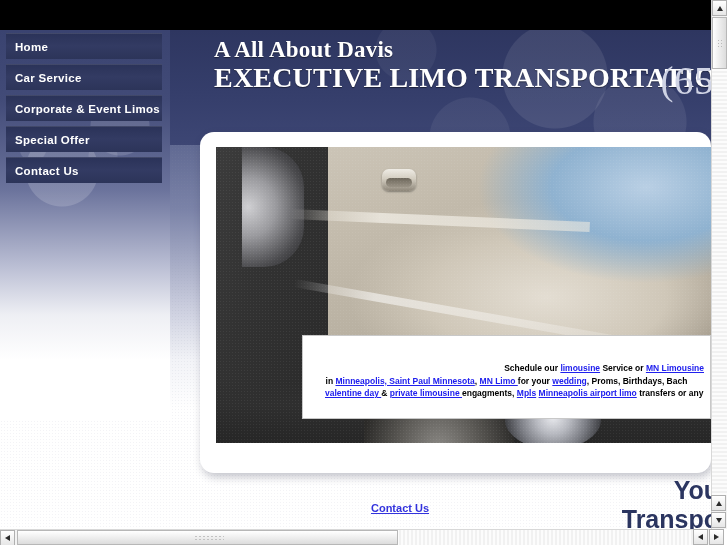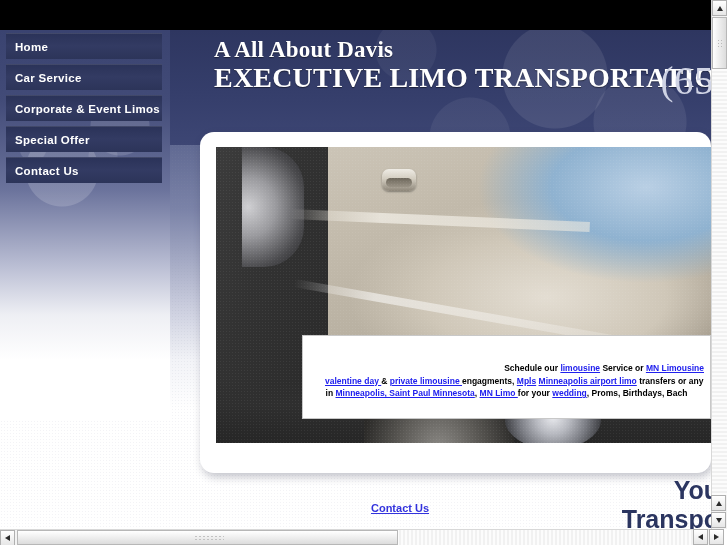--- a/index.html
+++ b/index.html
@@ -435,25 +435,25 @@
           <div class="photo-wheel2"></div>
           <div class="photo-wheel3"></div>
           <div class="photo-noise"></div>
         </div>
       </div>
 
       <div class="copy-overlay">
         <div class="copy-line copy-l1">
           <span class="plain">Schedule our </span><a href="#">limousine</a><span class="plain"> Service or </span><a href="#">MN Limousine </a>
         </div>
+        <div class="copy-line copy-l2">
+          <span class="plain">in </span><a href="#">Minneapolis, Saint Paul Minnesota</a><span class="plain">, </span><a href="#">MN Limo </a><span class="plain">for your </span><a href="#">wedding</a><span class="plain">, Proms, Birthdays, Bach</span>
+        </div>
         <div class="copy-line copy-l3">
           <a href="#">valentine day </a><span class="plain"> &amp; </span><a href="#">private limousine </a><span class="plain"> engagments, </span><a href="#">Mpls</a><span class="plain"> </span><a href="#">Minneapolis airport limo</a><span class="plain"> transfers or any</span>
-        </div>
-        <div class="copy-line copy-l2">
-          <span class="plain">in </span><a href="#">Minneapolis, Saint Paul Minnesota</a><span class="plain">, </span><a href="#">MN Limo </a><span class="plain">for your </span><a href="#">wedding</a><span class="plain">, Proms, Birthdays, Bach</span>
         </div>
       </div>
     </div>
 
     <div class="footer-links">
       <div>
         <a href="#">Contact Us</a>
       </div>
     </div>
 

